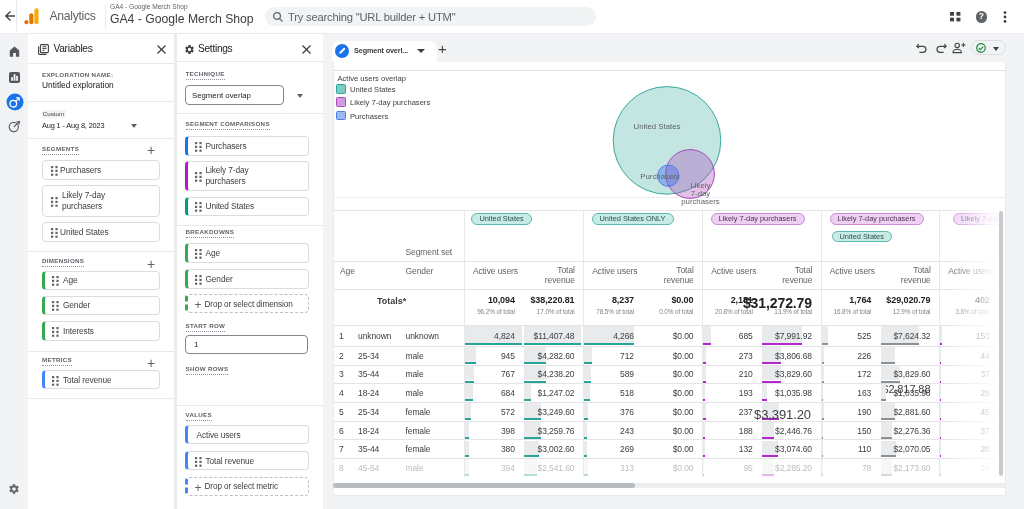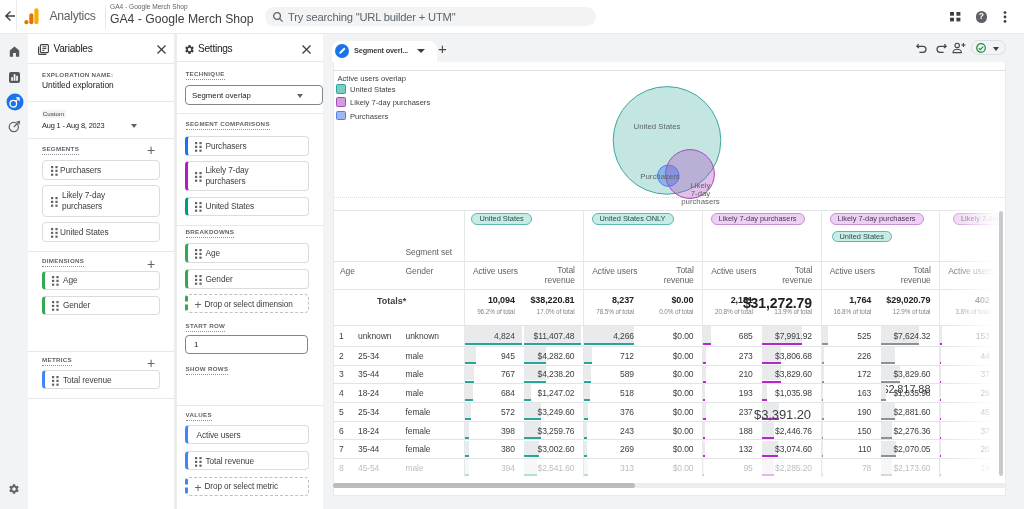--- a/index.html
+++ b/index.html
@@ -159,20 +159,33 @@
           <rect x="0" y="0" width="2.2" height="2.2"></rect>
           <rect x="4.4" y="0" width="2.2" height="2.2"></rect>
           <rect x="0" y="3.8" width="2.2" height="2.2"></rect>
           <rect x="4.4" y="3.8" width="2.2" height="2.2"></rect>
           <rect x="0" y="7.6" width="2.2" height="2.2"></rect>
           <rect x="4.4" y="7.6" width="2.2" height="2.2"></rect>
         </g>
       </svg>
 <div class="txt" style="left:18px;">Gender</div>
 </div>
+<div class="chip" style="left:14px;top:287px;width:118px;height:19.5px;border-left:3px solid #34a853;">
+<svg class="abs" style="left:7px;top:4.75px;" width="7" height="10" viewBox="0 0 7 10">
+        <g fill="#5f6368">
+          <rect x="0" y="0" width="2.2" height="2.2"></rect>
+          <rect x="4.4" y="0" width="2.2" height="2.2"></rect>
+          <rect x="0" y="3.8" width="2.2" height="2.2"></rect>
+          <rect x="4.4" y="3.8" width="2.2" height="2.2"></rect>
+          <rect x="0" y="7.6" width="2.2" height="2.2"></rect>
+          <rect x="4.4" y="7.6" width="2.2" height="2.2"></rect>
+        </g>
+      </svg>
+<div class="txt" style="left:18px;">Interests</div>
+</div>
 <div class="hline" style="left:0;top:316.6px;width:146px;"></div>
 <div class="abs" style="left:14px;top:322.5px;"><span class="lbl dotted">METRICS</span></div>
 <div class="plus" style="left:119px;top:321px;">+</div>
 <div class="chip" style="left:14px;top:336.3px;width:118px;height:19px;border-left:3px solid #4285f4;">
 <svg class="abs" style="left:7px;top:4.5px;" width="7" height="10" viewBox="0 0 7 10">
         <g fill="#5f6368">
           <rect x="0" y="0" width="2.2" height="2.2"></rect>
           <rect x="4.4" y="0" width="2.2" height="2.2"></rect>
           <rect x="0" y="3.8" width="2.2" height="2.2"></rect>
           <rect x="4.4" y="3.8" width="2.2" height="2.2"></rect>
@@ -188,21 +201,21 @@
 <svg class="abs" style="left:7px;top:9.5px;" width="11" height="11" viewBox="0 0 24 24">
       <path fill="#3c4043" d="M19.14 12.94c.04-.3.06-.61.06-.94 0-.32-.02-.64-.07-.94l2.03-1.58a.49.49 0 0 0 .12-.61l-1.92-3.32a.488.488 0 0 0-.59-.22l-2.39.96c-.5-.38-1.03-.7-1.62-.94l-.36-2.54a.484.484 0 0 0-.48-.41h-3.84c-.24 0-.43.17-.47.41l-.36 2.54c-.59.24-1.13.57-1.62.94l-2.39-.96c-.22-.08-.47 0-.59.22L2.74 8.87c-.12.21-.08.47.12.61l2.03 1.58c-.05.3-.09.63-.09.94s.02.64.07.94l-2.03 1.58a.49.49 0 0 0-.12.61l1.92 3.32c.12.22.37.29.59.22l2.39-.96c.5.38 1.03.7 1.62.94l.36 2.54c.05.24.24.41.48.41h3.84c.24 0 .44-.17.47-.41l.36-2.54c.59-.24 1.13-.56 1.62-.94l2.39.96c.22.08.47 0 .59-.22l1.92-3.32c.12-.22.07-.47-.12-.61l-2.01-1.58zM12 15.6c-1.98 0-3.6-1.62-3.6-3.6s1.62-3.6 3.6-3.6 3.6 1.62 3.6 3.6-1.62 3.6-3.6 3.6z"></path>
     </svg>
 <div class="abs" style="left:21px;top:8.5px;font-size:10.2px;letter-spacing:-0.3px;color:#202124;">Settings</div>
 <svg class="abs" style="left:125px;top:10.5px;" width="9" height="9" viewBox="0 0 9 9">
       <line x1="0.5" y1="0.5" x2="8.5" y2="8.5" stroke="#3c4043" stroke-width="1.3"></line>
       <line x1="8.5" y1="0.5" x2="0.5" y2="8.5" stroke="#3c4043" stroke-width="1.3"></line>
     </svg>
 <div class="hline" style="left:0;top:27px;width:146px;"></div>
 <div class="abs" style="left:8.5px;top:37px;"><span class="lbl dotted">TECHNIQUE</span></div>
-<div class="abs" style="left:8px;top:50.5px;width:138px;height:20px;border:1px solid #80868b;border-radius:4px;background:#fff;padding-left:48px;">
+<div class="abs" style="left:8px;top:50.5px;width:99px;height:20px;border:1px solid #80868b;border-radius:4px;background:#fff;padding-left:48px;">
       <div class="abs" style="left:6px;top:5px;font-size:7.8px;color:#202124;">Segment overlap</div>
       <div class="caret abs" style="left:111px;top:8px;"></div>
     </div>
 <div class="hline" style="left:0;top:79px;width:146px;"></div>
 <div class="abs" style="left:8.5px;top:87px;"><span class="lbl dotted">SEGMENT COMPARISONS</span></div>
 <div class="chip" style="left:7.5px;top:101.5px;width:124px;height:20px;border-left:3px solid #1a73e8;">
 <svg class="abs" style="left:7px;top:5.0px;" width="7" height="10" viewBox="0 0 7 10">
         <g fill="#5f6368">
           <rect x="0" y="0" width="2.2" height="2.2"></rect>
           <rect x="4.4" y="0" width="2.2" height="2.2"></rect>

